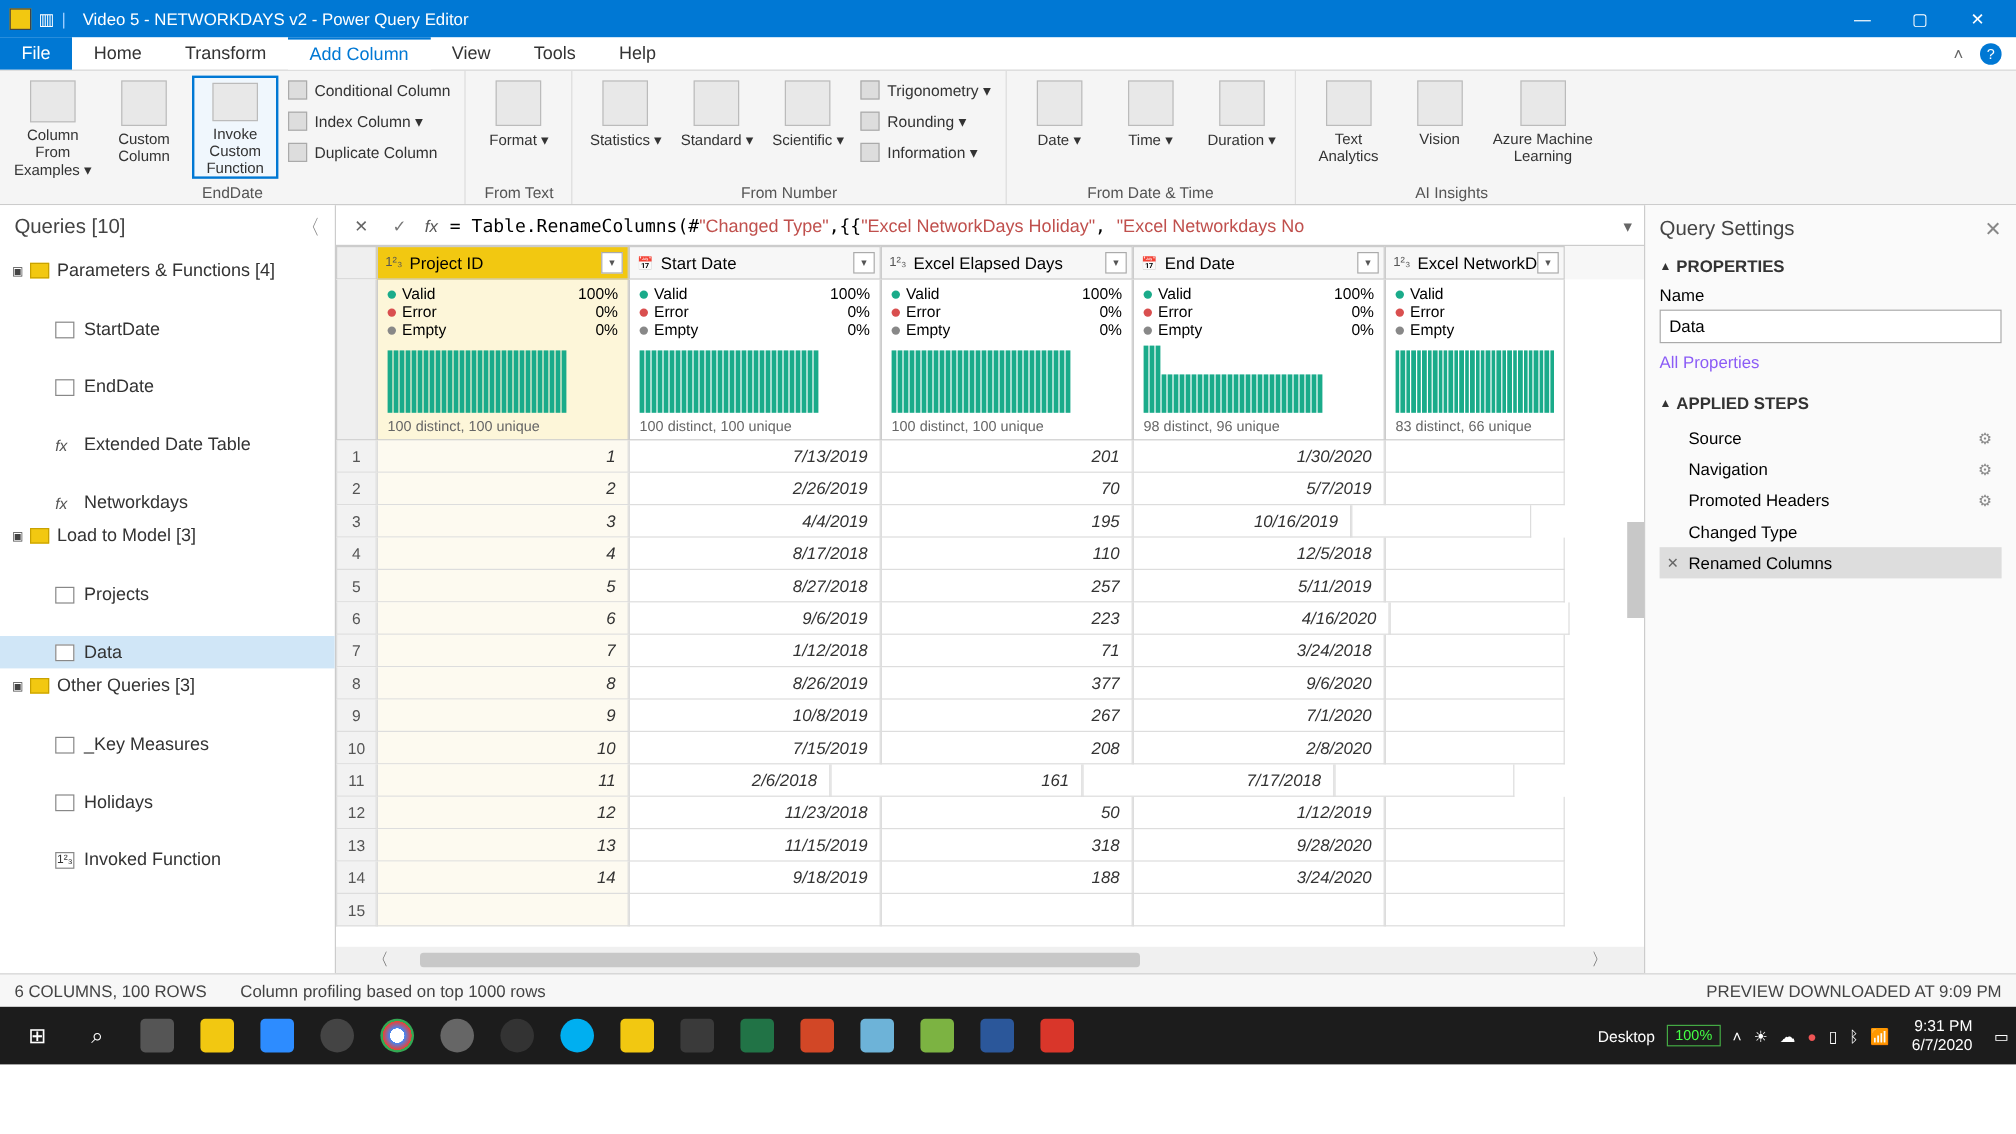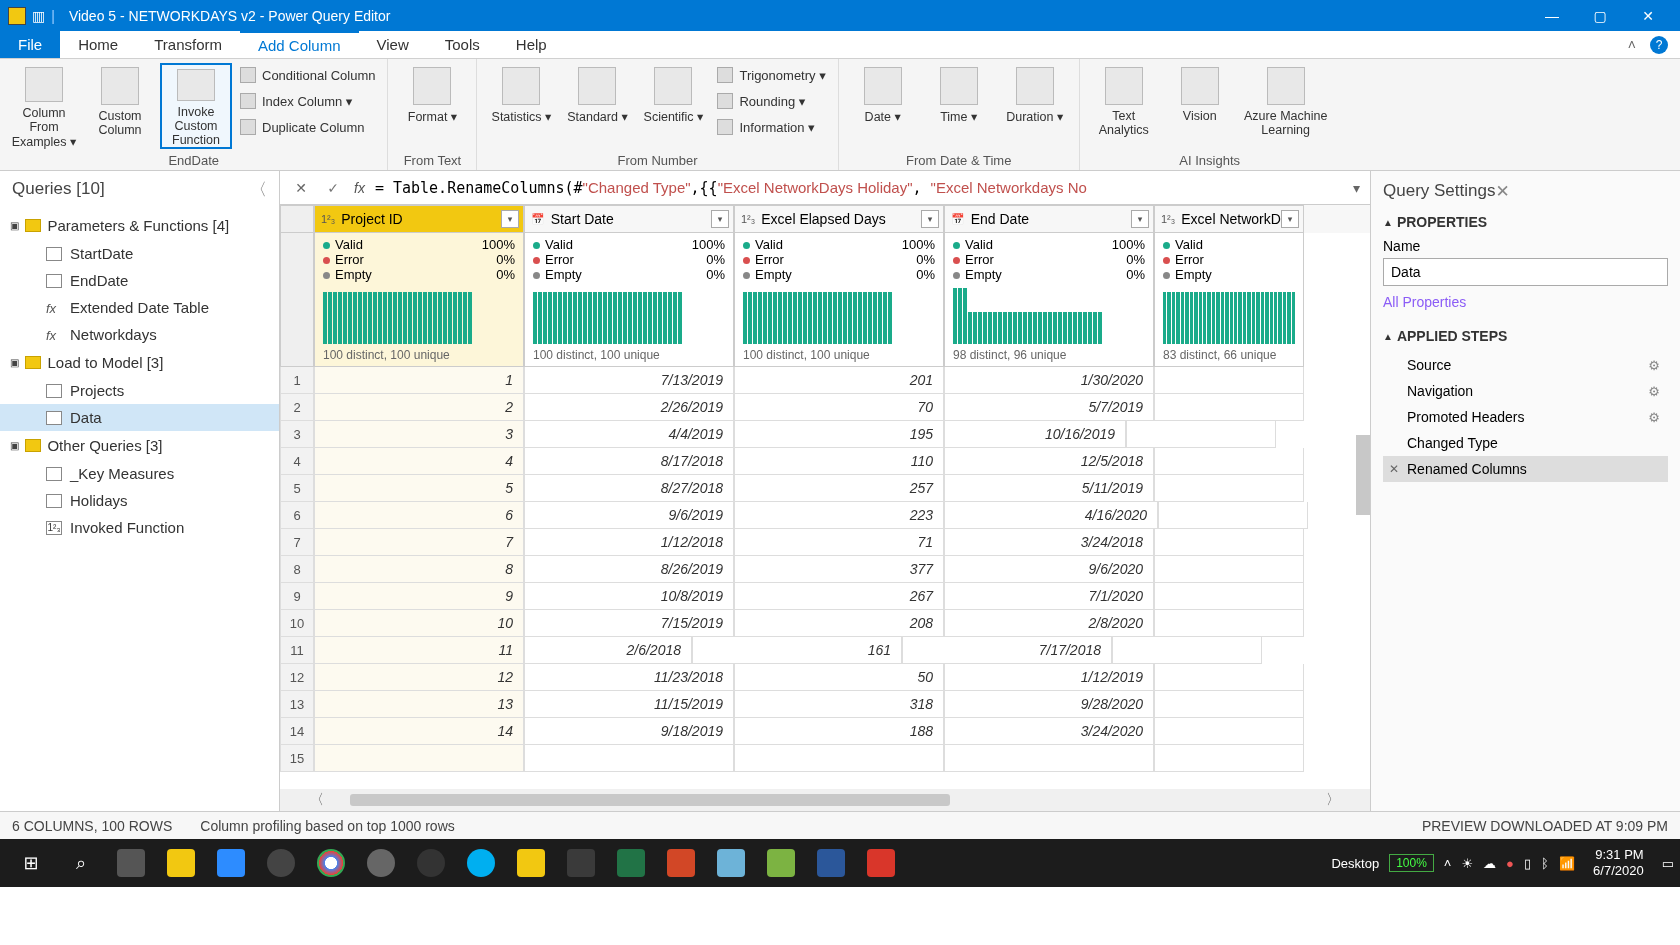--- a/index.html
+++ b/index.html
@@ -36,21 +36,21 @@
 
 .main { display: flex; height: 640px; }
 
 
 .queries { width: 280px; border-right: 1px solid #ccc; background: #fff; display: flex; flex-direction: column; }
 .queries-header { height: 36px; display: flex; align-items: center; justify-content: space-between; padding: 0 12px; font-size: 17px; color: #444; }
 .queries-body { flex: 1; overflow: auto; padding: 4px 0; }
 .q-group { padding: 6px 10px; font-size: 15px; color: #333; display: flex; align-items: center; gap: 6px; }
 .q-group .caret { font-size: 10px; color: #444; }
 .q-folder { width: 16px; height: 13px; background: #f2c811; border: 1px solid #c9a200; }
-.q-item { padding: 5px 10px 5px 46px; font-size: 15px; color: #333; display: flex; align-items: center; gap: 8px; cursor: pointer; }
+.q-item { padding: 5px 10px 5px 46px; font-size: 15px; color: #333; display: flex; align-items: center; gap: 8px; cursor: pointer; margin-top: 21px; }
 .q-item.selected { background: #d0e6f7; }
 .q-item .qicon { width: 16px; height: 14px; border: 1px solid #888; background: #fff; }
 .q-item .qicon.fx { border: none; font-style: italic; font-size: 13px; color: #555; }
 
 
 .center { flex: 1; display: flex; flex-direction: column; min-width: 0; }
 .formula-bar { height: 34px; border-bottom: 1px solid #ccc; display: flex; align-items: center; padding: 0 10px; gap: 10px; }
 .formula-bar .fx-btn { width: 22px; text-align: center; color: #666; cursor: pointer; }
 .formula-bar .fx-label { font-style: italic; color: #555; }
 .formula-bar .formula-text { flex: 1; font-family: Consolas, monospace; font-size: 15px; white-space: nowrap; overflow: hidden; }
@@ -83,21 +83,21 @@
 .grow { display: flex; height: 27px; }
 .grow .rownum { width: 34px; border: 1px solid #ddd; border-top: none; background: #f2f2f2; text-align: center; font-size: 13px; color: #555; display: flex; align-items: center; justify-content: center; }
 .gcell { width: 210px; border: 1px solid #ddd; border-top: none; padding: 0 10px; display: flex; align-items: center; justify-content: flex-end; font-size: 14px; font-style: italic; color: #333; }
 .gcell.sel { background: #fdfaf0; }
 .scroll-h { height: 22px; background: #f0f0f0; display: flex; align-items: center; padding: 0 10px; position: relative; }
 .scroll-h .thumb { position: absolute; left: 70px; width: 600px; height: 12px; background: #c8c8c8; border-radius: 3px; }
 .scroll-v { position: absolute; right: 0; top: 230px; width: 14px; height: 80px; background: #c8c8c8; }
 
 
 .qsettings { width: 310px; border-left: 1px solid #ccc; background: #fafafa; padding: 10px 12px; }
-.qsettings h3 { font-size: 17px; font-weight: normal; color: #444; margin-bottom: 12px; display: flex; }
+.qsettings h3 { font-size: 17px; font-weight: normal; color: #444; margin-bottom: 12px; display: flex; justify-content: space-between; }
 .qs-section-title { font-weight: bold; font-size: 14px; color: #333; margin: 8px 0; display: flex; align-items: center; gap: 4px; }
 .qs-section-title .caret { font-size: 10px; }
 .qs-label { font-size: 14px; margin: 4px 0; }
 .qs-input { width: 100%; padding: 5px 7px; border: 1px solid #aaa; font-size: 14px; }
 .qs-link { color: #8b5cf6; font-size: 14px; margin-top: 8px; cursor: pointer; }
 .steps { margin-top: 6px; }
 .step { padding: 5px 8px 5px 24px; font-size: 14px; display: flex; justify-content: space-between; align-items: center; cursor: pointer; position: relative; }
 .step.selected { background: #ddd; }
 .step .gear { color: #888; font-size: 13px; }
 .step .xmark { position: absolute; left: 6px; color: #666; font-size: 12px; }

